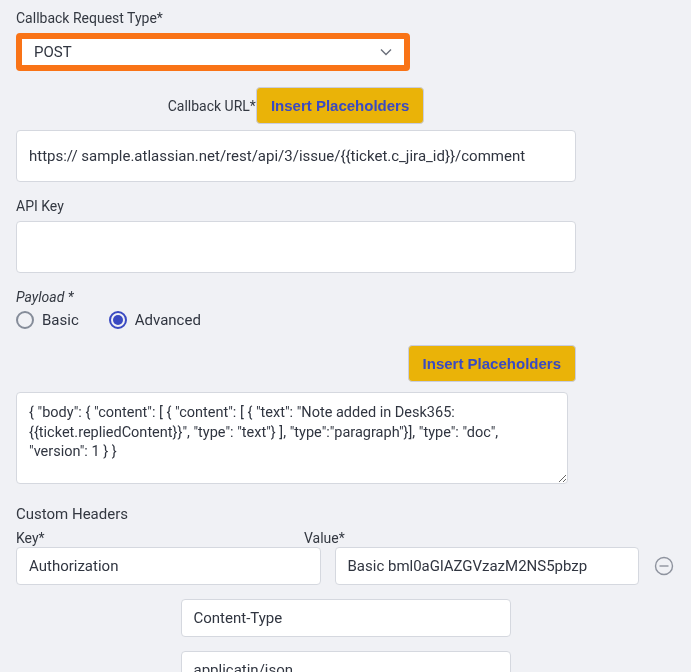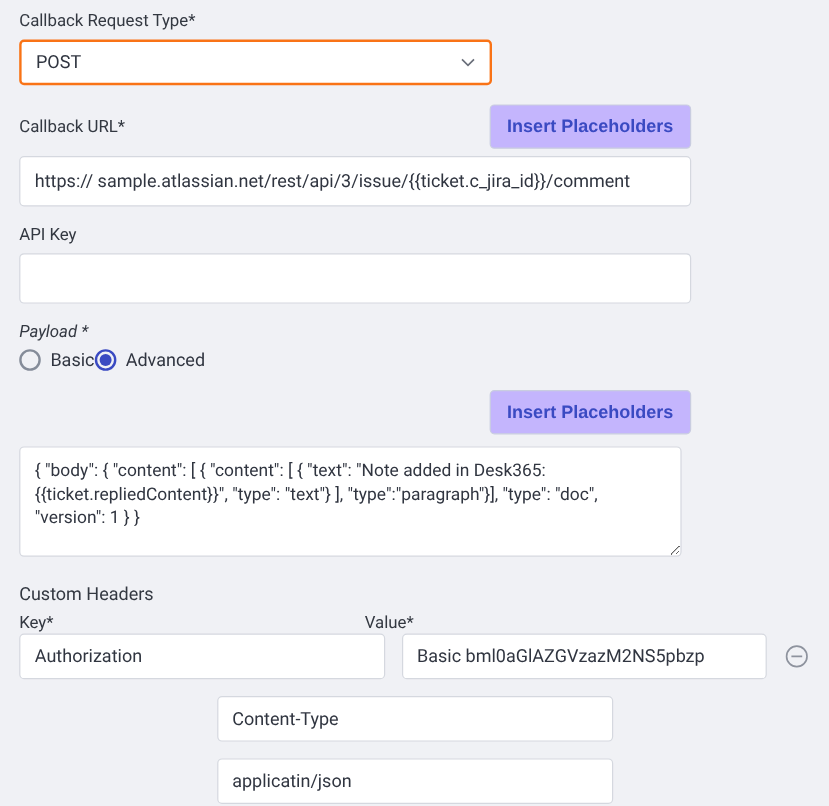--- a/index.html
+++ b/index.html
@@ -13,66 +13,67 @@
     padding: 10px 16px 18px 16px;
   }
   .label {
     color: #333841;
     font-size: 14px;
     margin-bottom: 7px;
   }
   .row {
     display: flex;
     align-items: center;
-    justify-content: space-between;
+    justify-content: center;
   }
   .field-block { margin-bottom: 16px; }
   .select {
     width: 394px;
     height: 38px;
     background: #fff;
-    border: 2px solid #f97316;
+    border: 6px solid #f97316;
     border-radius: 4px;
     display: flex;
     align-items: center;
     justify-content: space-between;
     padding: 0 12px;
     color: #303540;
     font-size: 15px;
   }
   .select .caret svg { display: block; }
   .text-input {
     width: 560px;
-    height: 42px;
+    height: 52px;
     background: #fff;
     border: 1px solid #d5d8df;
     border-radius: 4px;
     padding: 0 12px;
     font-size: 15px;
     color: #303540;
     font-family: inherit;
   }
   .btn-outline {
-    background: #c4b5fd;
+    background: #eab308;
     border: 1px solid #c9cde0;
     border-radius: 4px;
     padding: 9px 14px;
     color: #3a4ac2;
     font-weight: 600;
     font-size: 15px;
     cursor: pointer;
   }
   .link {
     color: #3a4ac2;
     font-weight: 600;
     font-size: 15px;
     cursor: pointer;
   }
   .radio-row {
     display: flex;
+    gap: 30px;
     align-items: flex-end;
     margin-top: 6px;
   }
   .radio {
     display: flex;
     align-items: center;
     gap: 8px;
     font-size: 15px;
     color: #303540;
     cursor: pointer;

